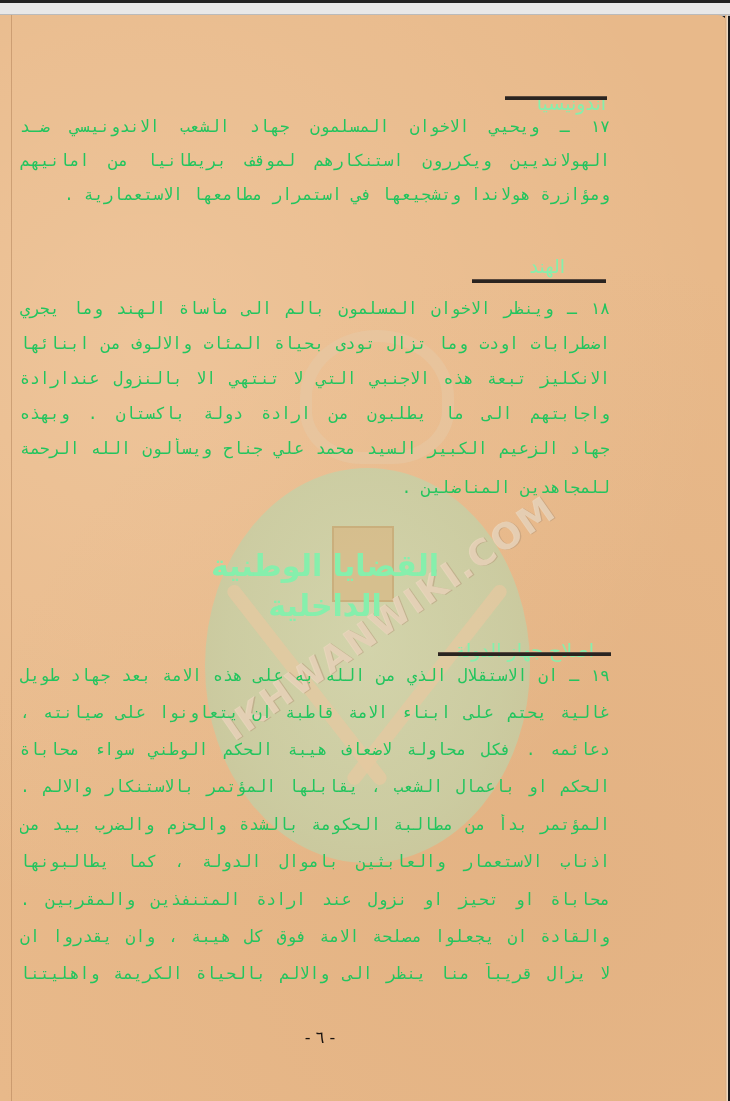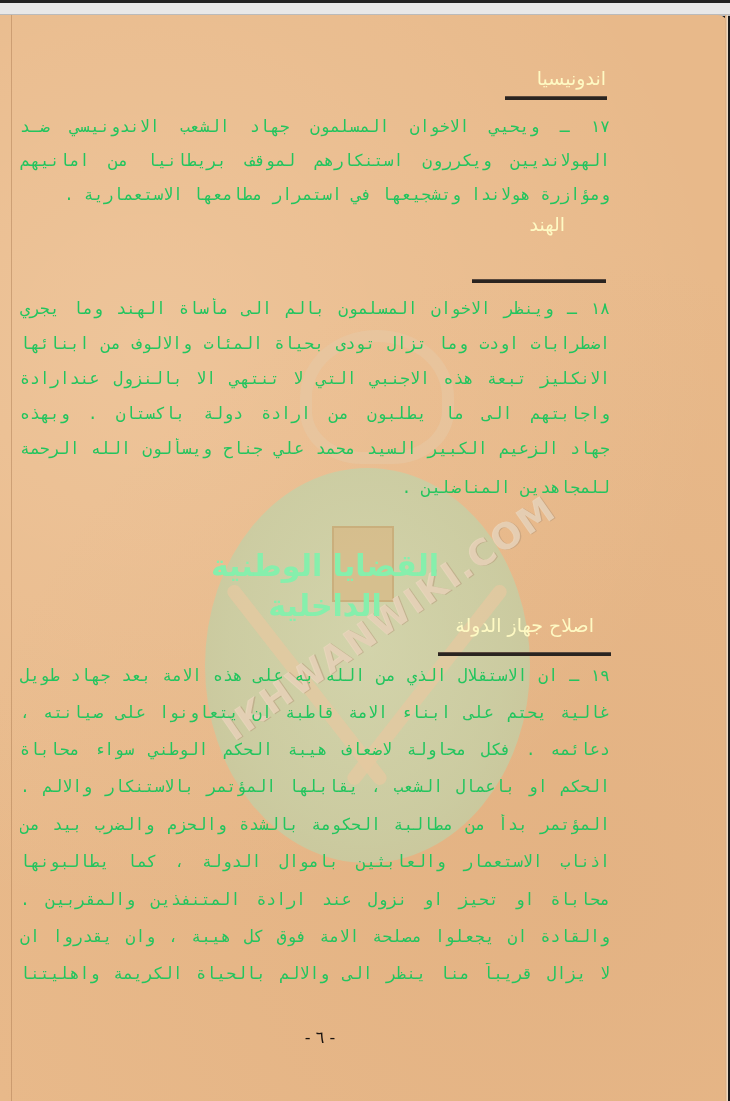--- a/index.html
+++ b/index.html
@@ -102,24 +102,25 @@
       line-height: 24px;
       height: 24px;
       overflow: hidden;
     }
     .line.last {
       text-align-last: right;
     }
     .heading {
       position: absolute;
       direction: rtl;
-      color: #fef9c3;
+      color: #86efac;
       font-family: "DejaVu Sans", sans-serif;
       font-size: 19px;
       line-height: 26px;
+      margin-top: 25px;
     }
     .rule {
       position: absolute;
       height: 3px;
       background: #2a2420;
       border-top: 1px solid #5a4a3e;
     }
     .big-title {
       position: absolute;
       left: 170px; top: 546px;
@@ -160,21 +161,21 @@
 <div class="watermark-frame"></div>
 <div class="watermark-site">IKHWANWIKI.COM</div>
 
 <div class="heading" style="right:124px; top:65px;">اندونيسيا</div>
 <div class="rule" style="left:505px; top:96px; width:102px;"></div>
 
 <div class="line" style="top:116px;">١٧ ـ ويحيي الاخوان المسلمون جهاد الشعب الاندونيسي ضـد المستعمرين</div>
 <div class="line" style="top:150px;">الهولانديين ويكررون استنكارهم لموقف بريطانيا من امانيهم المشروعـــة</div>
 <div class="line last" style="top:184px;">ومؤازرة هولاندا وتشجيعها في استمرار مطامعها الاستعمارية .</div>
 
-<div class="heading" style="right:165px; top:211px;">الهند</div>
+<div class="heading" style="right:165px; top:228px;">الهند</div>
 <div class="rule" style="left:472px; top:279px; width:134px;"></div>
 
 <div class="line" style="top:298px;">١٨ ـ وينظر الاخوان المسلمون بالم الى مأساة الهند وما يجري فيهـا من</div>
 <div class="line" style="top:333px;margin-left:6px;">اضطرابات اودت وما تزال تودى بحياة المئات والالوف من ابنائها . ويحملون</div>
 <div class="line" style="top:368px;">الانكليز تبعة هذه الاجنبي التي لا تنتهي الا بالنزول عندارادة مائة مليون مسلم</div>
 <div class="line" style="top:403px;">واجابتهم الى ما يطلبون من ارادة دولة باكستان . وبهذه المناسبة يحيي الاخوان</div>
 <div class="line" style="top:438px;">جهاد الزعيم الكبير السيد محمد علي جناح ويسألون الله الرحمة للشهداء ومؤازرة</div>
 <div class="line last" style="top:477px;">للمجاهدين المناضلين .</div>
 
 <div class="big-title">القضايا الوطنية الداخلية</div>

